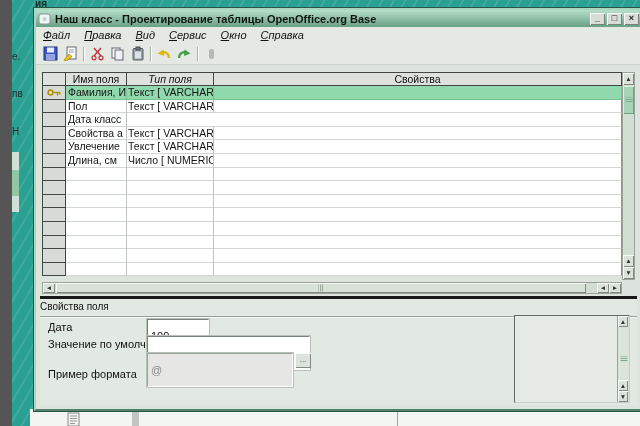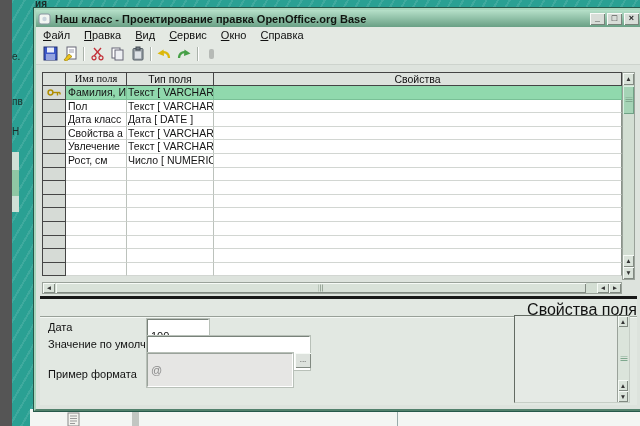--- a/index.html
+++ b/index.html
@@ -14,32 +14,32 @@
     outline:1px solid #26584a;}
   .titlebar{height:17px;display:flex;align-items:center;padding:0 2px;
     background:linear-gradient(#b6e0c9,#6fa88d 60%,#69a085);
     background:linear-gradient(#b6e0c9,#69a085);}
   .title{font-size:11px;font-weight:bold;color:#101510;margin-left:4px;flex:1;
     white-space:nowrap;overflow:hidden;}
   .wbtn{width:15px;height:12px;margin-left:2px;background:#d8ddd8;text-align:center;
     line-height:11px;font-size:9px;font-weight:bold;color:#222;
     box-shadow:inset 1px 1px 0 #f8faf8,inset -1px -1px 0 #79827a;}
   .menubar{height:16px;background:#e4e9e3;display:flex;align-items:center;font-size:11px;color:#111;}
-  .menu-item{padding:11px 7px;cursor:default;}
+  .menu-item{padding:11px 7px;cursor:default;font-style:italic;}
   .toolbar{height:21px;background:#e4e9e3;border-bottom:1px solid #cdd3cd;
     display:flex;align-items:center;padding-left:4px;}
   .tbtn{width:20px;height:18px;display:flex;align-items:center;justify-content:center;}
   .tsep{width:1px;height:14px;background:#aab2aa;margin:0 3px;box-shadow:1px 0 0 #fff;}
   
   .gridwrap{position:absolute;left:4px;top:58px;width:597px;height:226px;}
   .ghead{position:absolute;left:2px;top:4px;display:flex;height:14px;}
   .hcell{box-sizing:border-box;background:#dde2dd;border:1px solid #444;border-left:0;
     font-size:10.5px;line-height:12px;text-align:center;color:#111;overflow:hidden;}
   .hc0{width:24px;border-left:1px solid #444;}
-  .hc1{width:61px;font-family:Liberation Serif, serif;}.hc2{width:87px;}.hc3{width:408px;}
+  .hc1{width:61px;}.hc2{width:87px;font-style:italic;}.hc3{width:408px;}
   .grows{position:absolute;left:2px;top:18px;width:580px;}
   .grid-row{display:flex;height:13.6px;}
   .cell{box-sizing:border-box;font-size:10.5px;line-height:13px;color:#151515;
     white-space:nowrap;overflow:hidden;}
   .csel{width:24px;background:#d6dbd6;border:1px solid #454545;border-top:0;
     display:flex;align-items:center;justify-content:center;}
   .cname{width:61px;padding-left:2px;border-right:1px solid #bcc2bc;border-bottom:1px solid #d2d6d2;background:#fff;}
   .ctype{width:87px;padding-left:1px;border-right:1px solid #bcc2bc;border-bottom:1px solid #d2d6d2;background:#fff;}
   .cdesc{flex:1;border-right:1px solid #8a928a;border-bottom:1px solid #d2d6d2;background:#fff;}
   .grid-row.selected .cname,.grid-row.selected .ctype,.grid-row.selected .cdesc{
@@ -55,21 +55,21 @@
   .thumbv{position:absolute;left:0;top:13px;width:11px;height:28px;background:#a5d4b6;
     box-shadow:inset 1px 1px 0 #d6f0df,inset -1px -1px 0 #6fa185;}
   .thumbh{position:absolute;left:13px;top:0;width:530px;height:10px;background:#d9e2d9;
     box-shadow:inset 1px 1px 0 #f6faf6,inset -1px -1px 0 #818981;}
   .grip{position:absolute;left:50%;top:50%;width:7px;height:5px;transform:translate(-50%,-50%);
     background:repeating-linear-gradient(#7fa88e 0 1px,transparent 1px 2px);}
   .griph{width:5px;height:7px;background:repeating-linear-gradient(90deg,#9aa89a 0 1px,transparent 1px 2px);}
   
   .splitter{position:absolute;left:4px;top:286px;width:597px;height:3px;background:#181818;}
   .props{position:absolute;left:4px;top:289px;width:597px;height:106px;background:#e2e8e2;}
-  .ptitle{position:absolute;left:0;top:2px;width:100%;text-align:right;font-size:16px;color:#111;}
+  .ptitle{position:absolute;left:0;top:2px;width:100%;text-align:left;font-size:10px;color:#111;}
   .pdivider{position:absolute;left:0;top:17px;width:100%;height:1px;background:#98a098;box-shadow:0 1px 0 #f4f8f4;}
   .plabel{position:absolute;left:8px;font-size:11px;color:#111;white-space:nowrap;overflow:hidden;width:100px;}
   .txt{position:absolute;box-sizing:border-box;height:21px;font-family:"Liberation Sans",sans-serif;
     font-size:11px;padding:16px 3px;background:#fff;border:1px solid;border-color:#79827a #fff #fff #79827a;
     outline:1px solid #b8c0b8;color:#111;}
   .txt:disabled,.txt.dis{background:#e6e6e4;color:#8a8a8a;border-color:#9aa29a #fff #fff #9aa29a;}
   .dotbtn{position:absolute;width:16px;height:15px;background:#dde2dd;font-size:8px;line-height:13px;
     text-align:center;color:#333;box-shadow:inset 1px 1px 0 #f6faf6,inset -1px -1px 0 #818981;}
   .helpbox{position:absolute;left:474px;top:16px;width:114px;height:86px;background:#e5eae5;
     border:1px solid;border-color:#636b63 #c6cec6 #c6cec6 #636b63;}
@@ -80,21 +80,21 @@
   .leftbar{position:absolute;left:0;top:152px;width:7px;height:60px;background:#cfe0d6;z-index:1;}
   .leftbar .th{position:absolute;left:0;top:18px;width:7px;height:26px;background:#8fc7a4;}
 </style>
 </head>
 <body>
 
 <div id="screen">
 
   <span class="frag" style="left:23px;top:-2px;font-weight:bold;">ия</span>
   <span class="frag" style="left:0;top:51px;">е.</span>
-  <span class="frag" style="left:0;top:96px;">пв</span>
+  <span class="frag" style="left:0;top:88px;">пв</span>
   <span class="frag" style="left:0;top:126px;">Н</span>
   <div class="leftbar">
       <div class="th"></div>
     </div>
   <span class="frag" style="left:631px;top:173px;color:#e9f5ef;font-size:12px;">×</span>
   <div style="position:absolute;left:630px;top:202px;width:10px;height:46px;background:#b9bdb9;border-radius:4px 0 0 0;z-index:1;"></div>
   <div style="position:absolute;left:632px;top:308px;width:8px;height:38px;background:#b2b6b2;z-index:1;"></div>
 
   <div class="bstrip">
     <svg style="position:absolute;left:37px;top:3px;" width="14" height="15">
@@ -108,21 +108,21 @@
     <div style="position:absolute;left:367px;top:0;width:1px;height:17px;background:#9aa;"></div>
   </div>
 
   <div class="win">
 
     <div class="titlebar">
       <svg width="13" height="13">
         <rect x="1" y="2" width="11" height="10" rx="2" fill="#f2f6f2" stroke="#8894a0"></rect>
         <circle cx="6.5" cy="7" r="2.2" fill="#c8d4dc"></circle>
       </svg>
-      <span class="title">Наш класс - Проектирование правка OpenOffice.org Base</span>
+      <span class="title">Наш класс - Проектирование таблицы OpenOffice.org Base</span>
       <span class="wbtn">_</span>
       <span class="wbtn">□</span>
       <span class="wbtn">×</span>
     </div>
 
     <div class="menubar">
         <span class="menu-item"><u>Ф</u>айл</span>
         <span class="menu-item"><u>П</u>равка</span>
         <span class="menu-item"><u>В</u>ид</span>
         <span class="menu-item"><u>С</u>ервис</span>
@@ -210,38 +210,37 @@
           </div>
           <div class="grid-row">
             <div class="cell csel"></div>
             <div class="cell cname">Пол</div>
             <div class="cell ctype">Текст [ VARCHAR ]</div>
             <div class="cell cdesc"></div>
           </div>
           <div class="grid-row">
             <div class="cell csel"></div>
             <div class="cell cname">Дата класс</div>
-            <div class="cell ctype">Дата [ DATE ]</div>
             <div class="cell cdesc"></div>
           </div>
           <div class="grid-row">
             <div class="cell csel"></div>
             <div class="cell cname">Свойства а</div>
             <div class="cell ctype">Текст [ VARCHAR ]</div>
             <div class="cell cdesc"></div>
           </div>
           <div class="grid-row">
             <div class="cell csel"></div>
             <div class="cell cname">Увлечение</div>
             <div class="cell ctype">Текст [ VARCHAR ]</div>
             <div class="cell cdesc"></div>
           </div>
           <div class="grid-row">
             <div class="cell csel"></div>
-            <div class="cell cname">Рост, см</div>
+            <div class="cell cname">Длина, см</div>
             <div class="cell ctype">Число [ NUMERIC ]</div>
             <div class="cell cdesc"></div>
           </div>
           <div class="grid-row">
             <div class="cell csel"></div>
             <div class="cell cname"></div>
             <div class="cell ctype"></div>
             <div class="cell cdesc"></div>
           </div>
           <div class="grid-row">

